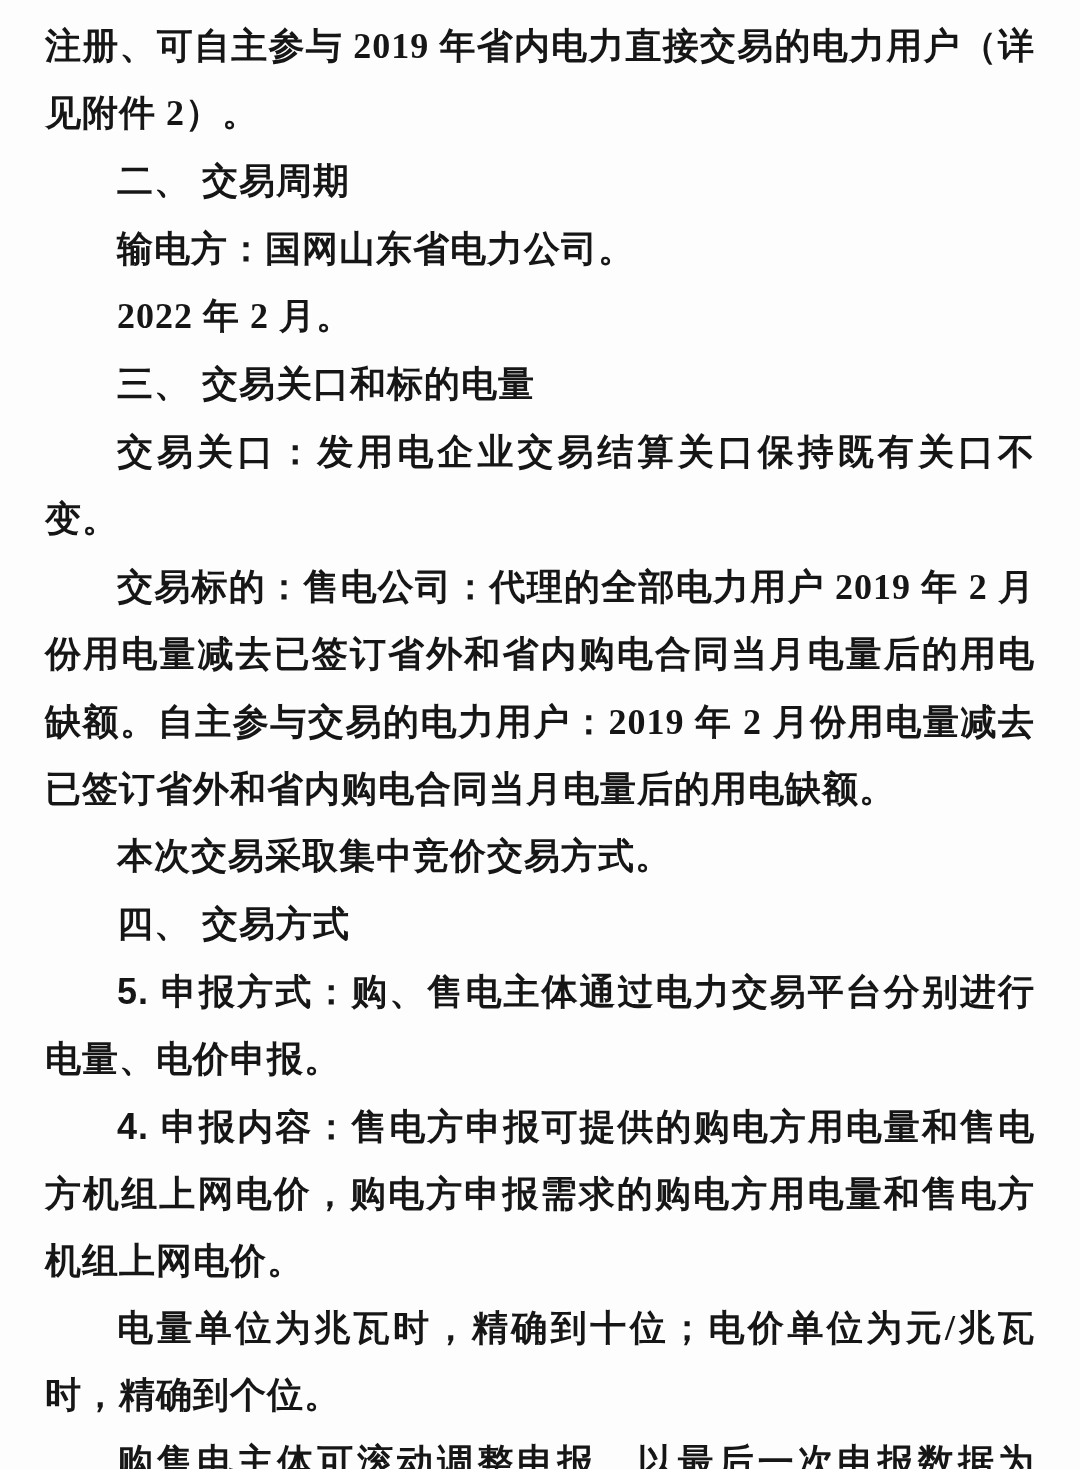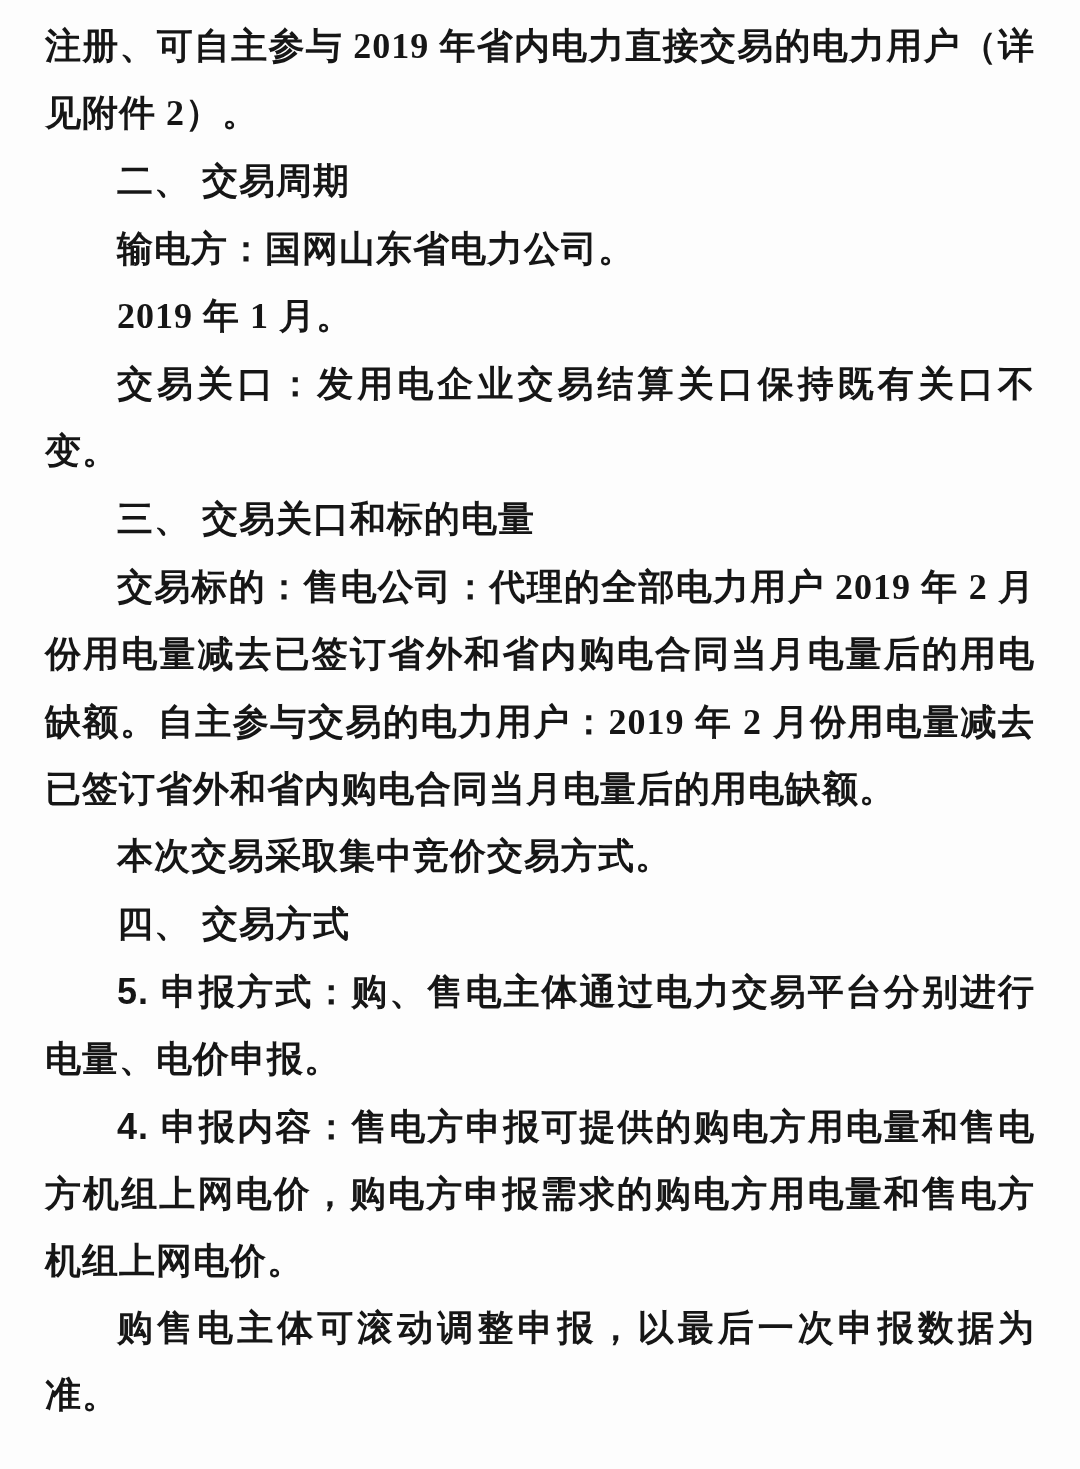--- a/index.html
+++ b/index.html
@@ -42,23 +42,24 @@
   }
 </style>
 </head>
 <body>
 
 <div class="doc-page">
   <div class="doc-body">
       <p><span class="seg-regular">注册、可自主参与 2019 年省内电力直接交易的电力用户（详见附件 2）。</span></p>
       <p class="indent"><span class="seg-bold">二、 交易周期</span></p>
       <p class="indent"><span class="seg-bold">输电方：</span><span class="seg-regular">国网山东省电力公司。</span></p>
-      <p class="indent"><span class="seg-regular">2019 年 1 月。</span></p>
+      <p class="indent"><span class="seg-regular">2022 年 2 月。</span></p>
+      <p class="indent"><span class="seg-bold">三、 交易关口和标的电量</span></p>
       <p class="indent"><span class="seg-bold">交易关口：</span><span class="seg-regular">发用电企业交易结算关口保持既有关口不变。</span></p>
-      <p class="indent"><span class="seg-bold">三、 交易关口和标的电量</span></p>
       <p class="indent"><span class="seg-bold">交易标的：售电公司：</span><span class="seg-regular">代理的全部电力用户 2019 年 2 月份用电量减去已签订省外和省内购电合同当月电量后的用电缺额。</span><span class="seg-bold">自主参与交易的电力用户</span><span class="seg-regular">：2019 年 2 月份用电量减去已签订省外和省内购电合同当月电量后的用电缺额。</span></p>
       <p class="indent"><span class="seg-regular">本次交易采取集中竞价交易方式。</span></p>
       <p class="indent"><span class="seg-bold">四、 交易方式</span></p>
       <p class="indent"><span class="seg-bold">5. 申报方式：</span><span class="seg-regular">购、售电主体通过电力交易平台分别进行电量、电价申报。</span></p>
       <p class="indent"><span class="seg-bold">4. 申报内容：</span><span class="seg-regular">售电方申报可提供的购电方用电量和售电方机组上网电价，购电方申报需求的购电方用电量和售电方机组上网电价。</span></p>
+      <p class="indent"><span class="seg-regular">电量单位为兆瓦时，精确到十位；电价单位为元/兆瓦时，精确到个位。</span></p>
       <p class="indent"><span class="seg-regular">购售电主体可滚动调整申报，以最后一次申报数据为准。</span></p>
     </div>
 </div>
 
 </body></html>

